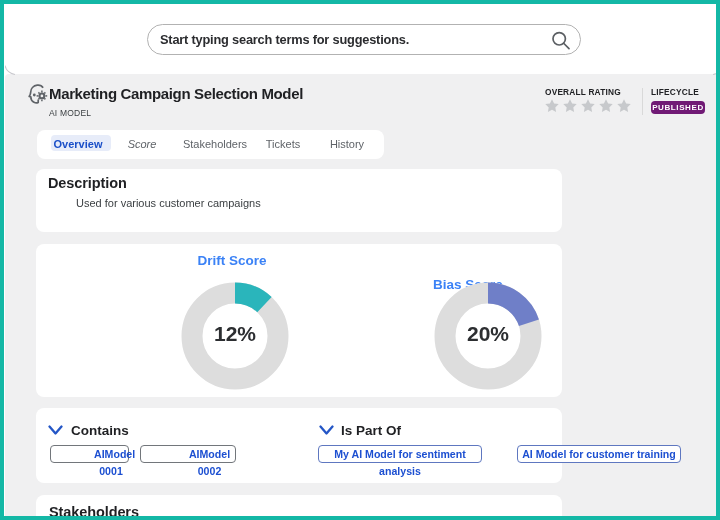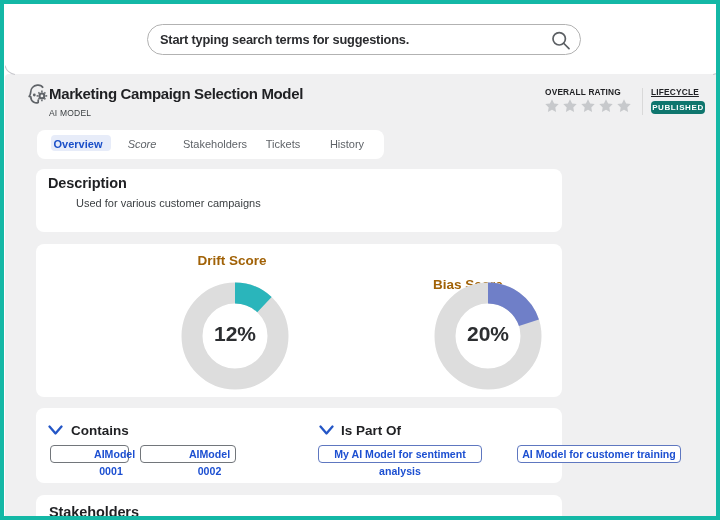--- a/index.html
+++ b/index.html
@@ -11,35 +11,35 @@
 .search .ph { position:absolute; left:12px; top:7px; font-size:12.8px; font-weight:700; color:#2b2c2f; letter-spacing:-0.2px; }
 .search svg { position:absolute; }
 
 .panel { position:absolute; left:1px; top:70px; width:718px; height:449px; background:#f0f0f1; border-radius:4px 4px 0 0; }
 
 .title { position:absolute; left:45px; top:80.5px; font-size:15px; font-weight:700; color:#1f2023; letter-spacing:-0.35px; }
 .subtitle { position:absolute; left:45px; top:104px; font-size:8.5px; font-weight:400; color:#3c4043; letter-spacing:0.2px; }
 .rat-label { position:absolute; left:541px; top:82.5px; font-size:8.3px; font-weight:700; color:#202124; letter-spacing:0.2px; }
 .stars { position:absolute; left:541px; top:95px; }
 .vdiv { position:absolute; left:638px; top:84px; width:1px; height:27px; background:#d9d9d9; }
-.lc-label { position:absolute; left:647px; top:82.5px; font-size:8.3px; font-weight:700; color:#202124; letter-spacing:0.2px;text-decoration:underline; }
-.badge { position:absolute; left:647px; top:97px; width:54px; height:13px; background:#0f766e; border-radius:4px; color:#fff; font-size:8px; font-weight:700; text-align:center; line-height:13px; letter-spacing:0.6px; }
+.lc-label { position:absolute; left:647px; top:82.5px; font-size:8.3px; font-weight:700; color:#202124; letter-spacing:0.2px; }
+.badge { position:absolute; left:647px; top:97px; width:54px; height:13px; background:#701a75; border-radius:4px; color:#fff; font-size:8px; font-weight:700; text-align:center; line-height:13px; letter-spacing:0.6px; }
 
 .tabs { position:absolute; left:33px; top:125.5px; width:347px; height:29.5px; background:#fff; border-radius:8px; }
 .tab { position:absolute; top:0; height:29.5px; line-height:29.5px; font-size:11px; color:#5f6368; text-align:center; }
 .tab.active { color:#1a4fc8; font-weight:700; font-size:11px; }
 .pill { position:absolute; left:14px; top:5.8px; width:60px; height:16px; background:#e7ecf9; border-radius:4px; }
 
 .card { position:absolute; left:32px; width:526px; background:#fff; border-radius:8px; }
 .h2 { font-size:14.5px; font-weight:700; color:#1f2023; letter-spacing:-0.1px; }
 
 .chip { position:absolute; height:18px; border-radius:4px; background:#fff; font-size:10.6px; font-weight:700; color:#1c4fd1; text-align:center; line-height:17px; }
 .chip.g { border:1px solid #72767b;padding-left:43px; }
 .chip.b { border:1px solid #5e77c0; }
-.donut-label { position:absolute; top:249px; width:200px; text-align:center; font-size:13.5px; font-weight:700; color:#a16207; }
+.donut-label { position:absolute; top:249px; width:200px; text-align:center; font-size:13.5px; font-weight:700; color:#3b82f6; }
 .pct { font-size:21px; font-weight:700; fill:#2c2e31; font-family:"Liberation Sans",sans-serif; }
 .chev { position:absolute; top:421px; }
 .sech { position:absolute; top:418.5px; font-size:13.5px; font-weight:700; color:#1f2023; }
 </style>
 </head>
 <body>
 <div id="page">
 
   <div class="search">
     <span class="ph">Start typing search terms for suggestions.</span>

